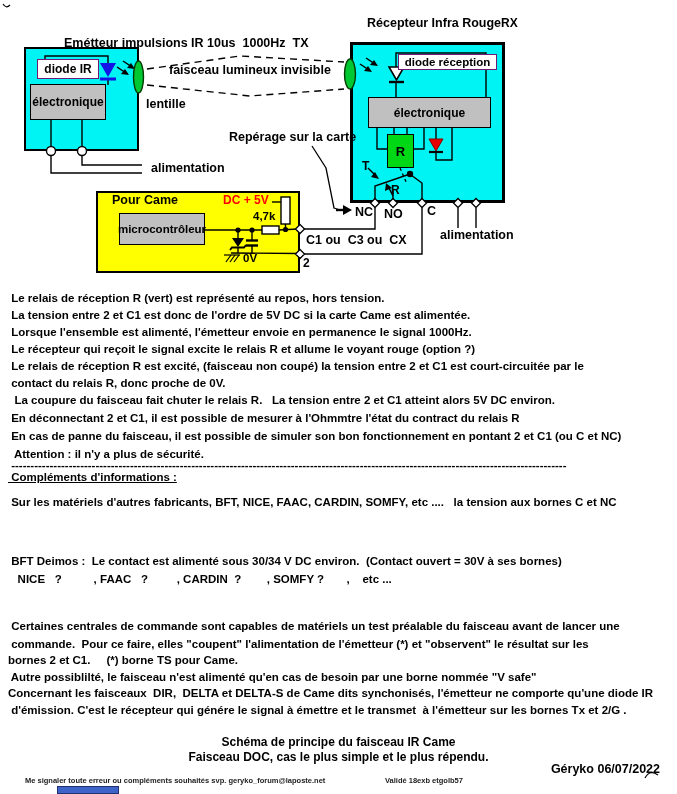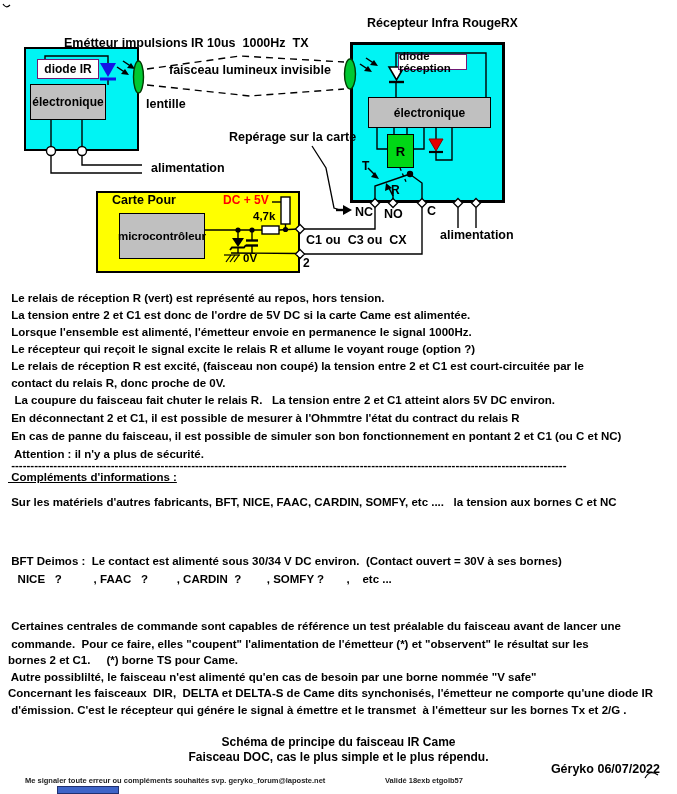--- a/index.html
+++ b/index.html
@@ -150,40 +150,40 @@
     <span>diode IR</span>
   </div>
   <div class="box gray t12" style="left:30px;top:84px;width:76px;height:36px;">
     <span>électronique</span>
   </div>
   <div class="abs t125" style="left:146px;top:97px;">lentille</div>
   <div class="abs t125" style="left:151px;top:161px;">alimentation</div>
   <div class="abs t125" style="left:169px;top:63px;">faisceau lumineux invisible</div>
 
   <div class="abs t125" style="left:367px;top:16px;"><span>Récepteur Infra Rouge</span><span class="t12" style="letter-spacing:0;">RX</span></div>
-  <div class="box whitebox t115" style="left:398px;top:54px;width:69px;height:16px;">
+  <div class="box whitebox t115" style="left:398px;top:54px;width:99px;height:16px;">
     <span>diode réception</span>
   </div>
   <div class="box gray t12" style="left:368px;top:97px;width:123px;height:31px;">
     <span>électronique</span>
   </div>
   <div class="box greenbox t13" style="left:387px;top:134px;width:27px;height:34px;">
     <span>R</span>
   </div>
   <div class="abs t12" style="left:362px;top:160px;">T</div>
   <div class="abs t12" style="left:391px;top:184px;">R</div>
   <div class="abs t125" style="left:229px;top:130px;">Repérage sur la carte</div>
   <div class="abs t125" style="left:355px;top:205px;">NC</div>
   <div class="abs t125" style="left:384px;top:207px;">NO</div>
   <div class="abs t125" style="left:427px;top:204px;">C</div>
   <div class="abs t125" style="left:440px;top:228px;">alimentation</div>
 
-  <div class="abs t125" style="left:112px;top:193px;">Carte Pour</div>
+  <div class="abs t125" style="left:112px;top:193px;">Pour Came</div>
   <div class="abs t12 red" style="left:223px;top:194px;">DC + 5V</div>
-  <div class="box gray t115" style="left:119px;top:213px;width:86px;height:46px;">
+  <div class="box gray t115" style="left:119px;top:213px;width:86px;height:32px;">
     <span>microcontrôleur</span>
   </div>
   <div class="abs t115" style="left:253px;top:210px;">4,7k</div>
   <div class="abs t115" style="left:243px;top:252px;">0V</div>
   <div class="abs t125" style="left:306px;top:233px;">C1 ou  C3 ou  CX</div>
   <div class="abs t12" style="left:303px;top:257px;">2</div>
 
   <div class="bodyline" style="top:292px;"> Le relais de réception R (vert) est représenté au repos, hors tension.</div>
   <div class="bodyline" style="top:309px;"> La tension entre 2 et C1 est donc de l'ordre de 5V DC si la carte Came est alimentée.</div>
   <div class="bodyline" style="top:326px;"> Lorsque l'ensemble est alimenté, l'émetteur envoie en permanence le signal 1000Hz.</div>
@@ -192,21 +192,21 @@
   <div class="bodyline" style="top:377px;"> contact du relais R, donc proche de 0V.</div>
   <div class="bodyline" style="top:394px;">  La coupure du faisceau fait chuter le relais R.   La tension entre 2 et C1 atteint alors 5V DC environ.</div>
   <div class="bodyline" style="top:412px;"> En déconnectant 2 et C1, il est possible de mesurer à l'Ohmmtre l'état du contract du relais R</div>
   <div class="bodyline" style="top:430px;"> En cas de panne du faisceau, il est possible de simuler son bon fonctionnement en pontant 2 et C1 (ou C et NC)</div>
   <div class="bodyline" style="top:448px;">  Attention : il n'y a plus de sécurité.</div>
   <div class="bodyline" style="top:459px;"> -------------------------------------------------------------------------------------------------------------------------------------------------</div>
   <div class="bodyline u" style="top:471px;"> Compléments d'informations :</div>
   <div class="bodyline" style="top:496px;"> Sur les matériels d'autres fabricants, BFT, NICE, FAAC, CARDIN, SOMFY, etc ....   la tension aux bornes C et NC</div>
   <div class="bodyline" style="top:555px;"> BFT Deimos :  Le contact est alimenté sous 30/34 V DC environ.  (Contact ouvert = 30V à ses bornes)</div>
   <div class="bodyline" style="top:573px;">   NICE   ?          , FAAC   ?         , CARDIN  ?        , SOMFY ?       ,    etc ...</div>
-  <div class="bodyline" style="top:620px;"> Certaines centrales de commande sont capables de référence un test préalable du faisceau avant de lancer une</div>
+  <div class="bodyline" style="top:620px;"> Certaines centrales de commande sont capables de matériels un test préalable du faisceau avant de lancer une</div>
   <div class="bodyline" style="top:638px;"> commande.  Pour ce faire, elles "coupent" l'alimentation de l'émetteur (*) et "observent" le résultat sur les</div>
   <div class="bodyline" style="top:654px;">bornes 2 et C1.     (*) borne TS pour Came.</div>
   <div class="bodyline" style="top:671px;"> Autre possiblilté, le faisceau n'est alimenté qu'en cas de besoin par une borne nommée "V safe"</div>
   <div class="bodyline" style="top:687px;">Concernant les faisceaux  DIR,  DELTA et DELTA-S de Came dits synchonisés, l'émetteur ne comporte qu'une diode IR</div>
   <div class="bodyline" style="top:704px;"> d'émission. C'est le récepteur qui génére le signal à émettre et le transmet  à l'émetteur sur les bornes Tx et 2/G .</div>
 
   <div class="abs center" style="top:736px;">Schéma de principe du faisceau IR Came</div>
   <div class="abs center" style="top:751px;">Faisceau DOC, cas le plus simple et le plus répendu.</div>
   <div class="sig" style="top:762px;">Géryko 06/07/2022</div>
   <div class="foot" style="left:25px;top:776px;">Me signaler toute erreur ou compléments souhaités svp.  geryko_forum@laposte.net</div>

